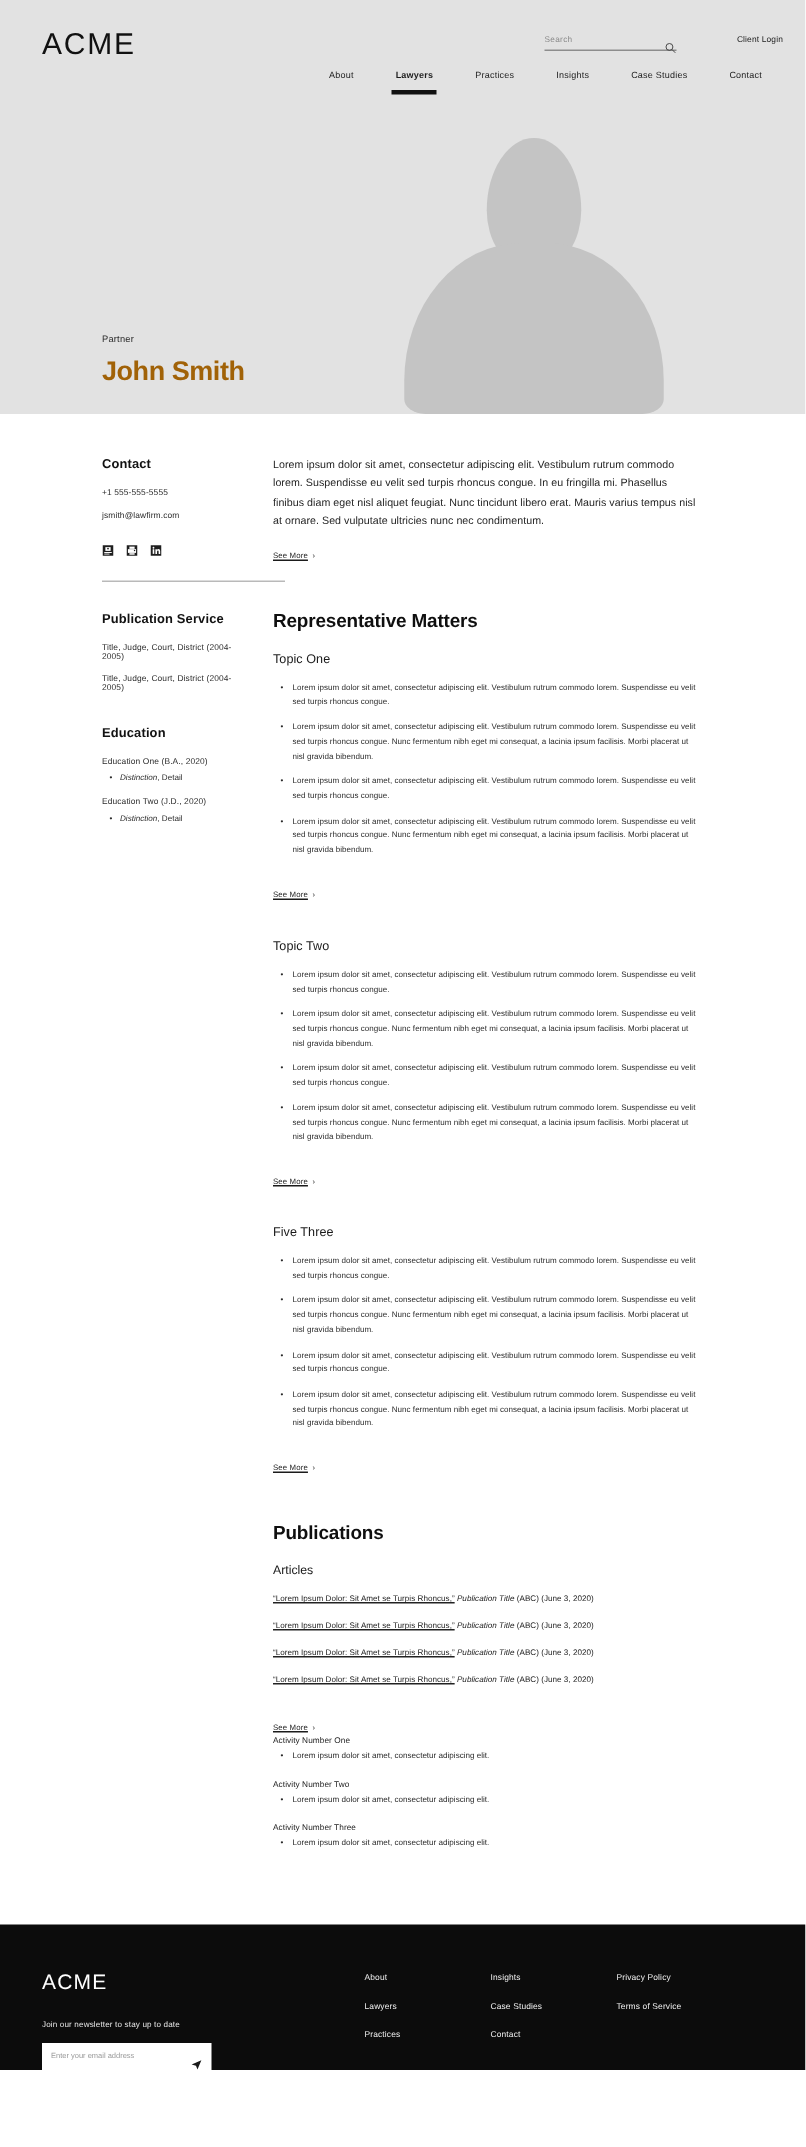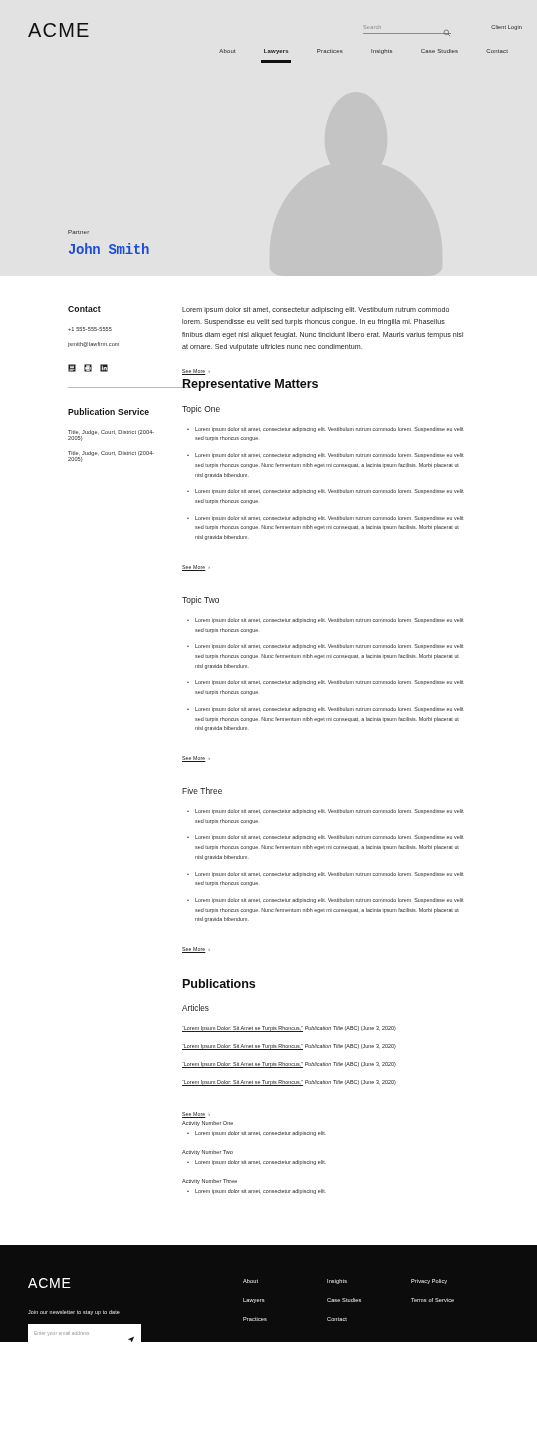--- a/index.html
+++ b/index.html
@@ -57,21 +57,21 @@
     width: 63px; height: 86px; background: #c4c4c4;
     border-radius: 50% 50% 42% 42% / 56% 56% 44% 44%;
   }
   .sil-body {
     position: absolute; left: 50%; transform: translateX(-50%); bottom: 0;
     width: 173px; height: 114px; background: #c4c4c4;
     border-radius: 78px 78px 14px 14px / 92px 92px 10px 10px;
   }
   .hero-text { position: absolute; left: 68px; bottom: 18px; }
   .hero-role { font-size: 6.2px; color: #2b2b2b; margin-bottom: 7px; letter-spacing: .15px; }
-  .hero-name { font-size: 14px; font-weight: bold; color: #1d4ed8; letter-spacing: -.3px; font-family: Liberation Mono, monospace; }
+  .hero-name { font-size: 18px; font-weight: bold; color: #a16207; letter-spacing: -.3px; }
 
   
   .content { display: flex; padding: 28px 15px 0 15px; align-items: flex-start; }
   .sidebar { width: 152px; flex: 0 0 152px; padding-left: 53px; }
   .main { flex: 1; padding-left: 15px; padding-right: 58px; }
 
   .side-h {
     font-size: 8.6px; font-weight: bold; color: #121212;
     letter-spacing: .1px; margin-bottom: 12px;
   }
@@ -97,21 +97,21 @@
   }
   .seemore {
     display: inline-flex; align-items: center; gap: 3px;
     font-size: 5.2px; color: #1b1b1b; margin-top: 14px; letter-spacing: .1px;
   }
   .seemore .lbl { text-decoration: underline; }
   .seemore .arw { font-size: 5px; }
 
   .sec-h {
     font-size: 12.6px; font-weight: bold; color: #0f0f0f;
-    margin-bottom: 13px; letter-spacing: -.1px;
+    margin-top: 30px; margin-bottom: 13px; letter-spacing: -.1px;
   }
   .topic-h {
     font-size: 8.4px; font-weight: 400; color: #191919;
     margin-top: 0; margin-bottom: 11px; letter-spacing: .05px;
   }
   .topic-block { margin-bottom: 22px; }
   ul.matter { list-style: none; padding-left: 13px; }
   ul.matter li {
     font-size: 5.35px; line-height: 1.82; color: #2a2a2a;
     margin-bottom: 7px; position: relative; letter-spacing: .02px;
@@ -239,20 +239,31 @@
       </div>
 
       <div class="side-rule"></div>
 
       <div class="side-block">
         <div class="side-h">Publication Service</div>
         <div class="side-line">Title, Judge, Court, District (2004-2005)</div>
         <div class="side-line">Title, Judge, Court, District (2004-2005)</div>
       </div>
 
+      <div class="side-block">
+        <div class="side-h">Education</div>
+        <div class="side-sub">Education One (B.A., 2020)</div>
+        <ul class="side-bullets">
+          <li><i>Distinction</i><span>, Detail</span></li>
+        </ul>
+        <div class="side-sub">Education Two (J.D., 2020)</div>
+        <ul class="side-bullets">
+          <li><i>Distinction</i><span>, Detail</span></li>
+        </ul>
+      </div>
 
     </div>
 
     <div class="main">
 
       <p class="intro">Lorem ipsum dolor sit amet, consectetur adipiscing elit. Vestibulum rutrum commodo lorem. Suspendisse eu velit sed turpis rhoncus congue. In eu fringilla mi. Phasellus finibus diam eget nisl aliquet feugiat. Nunc tincidunt libero erat. Mauris varius tempus nisl at ornare. Sed vulputate ultricies nunc nec condimentum.</p>
       <div class="seemore">
         <span class="lbl">See More</span>
         <span class="arw">›</span>
       </div>

